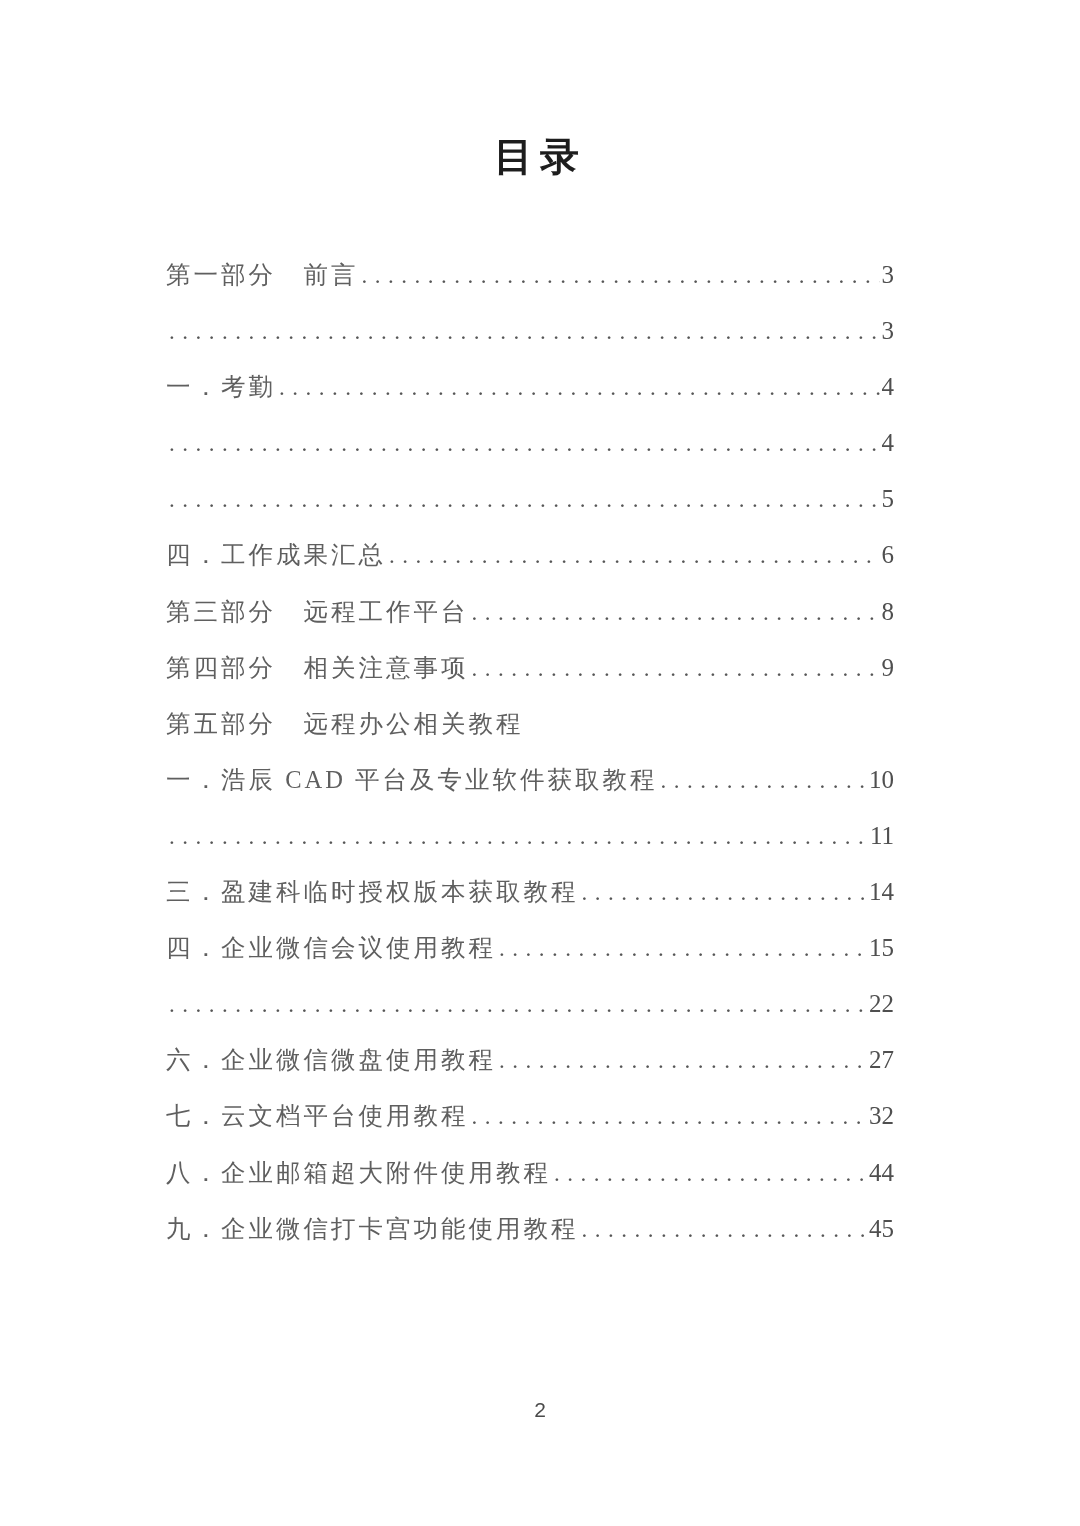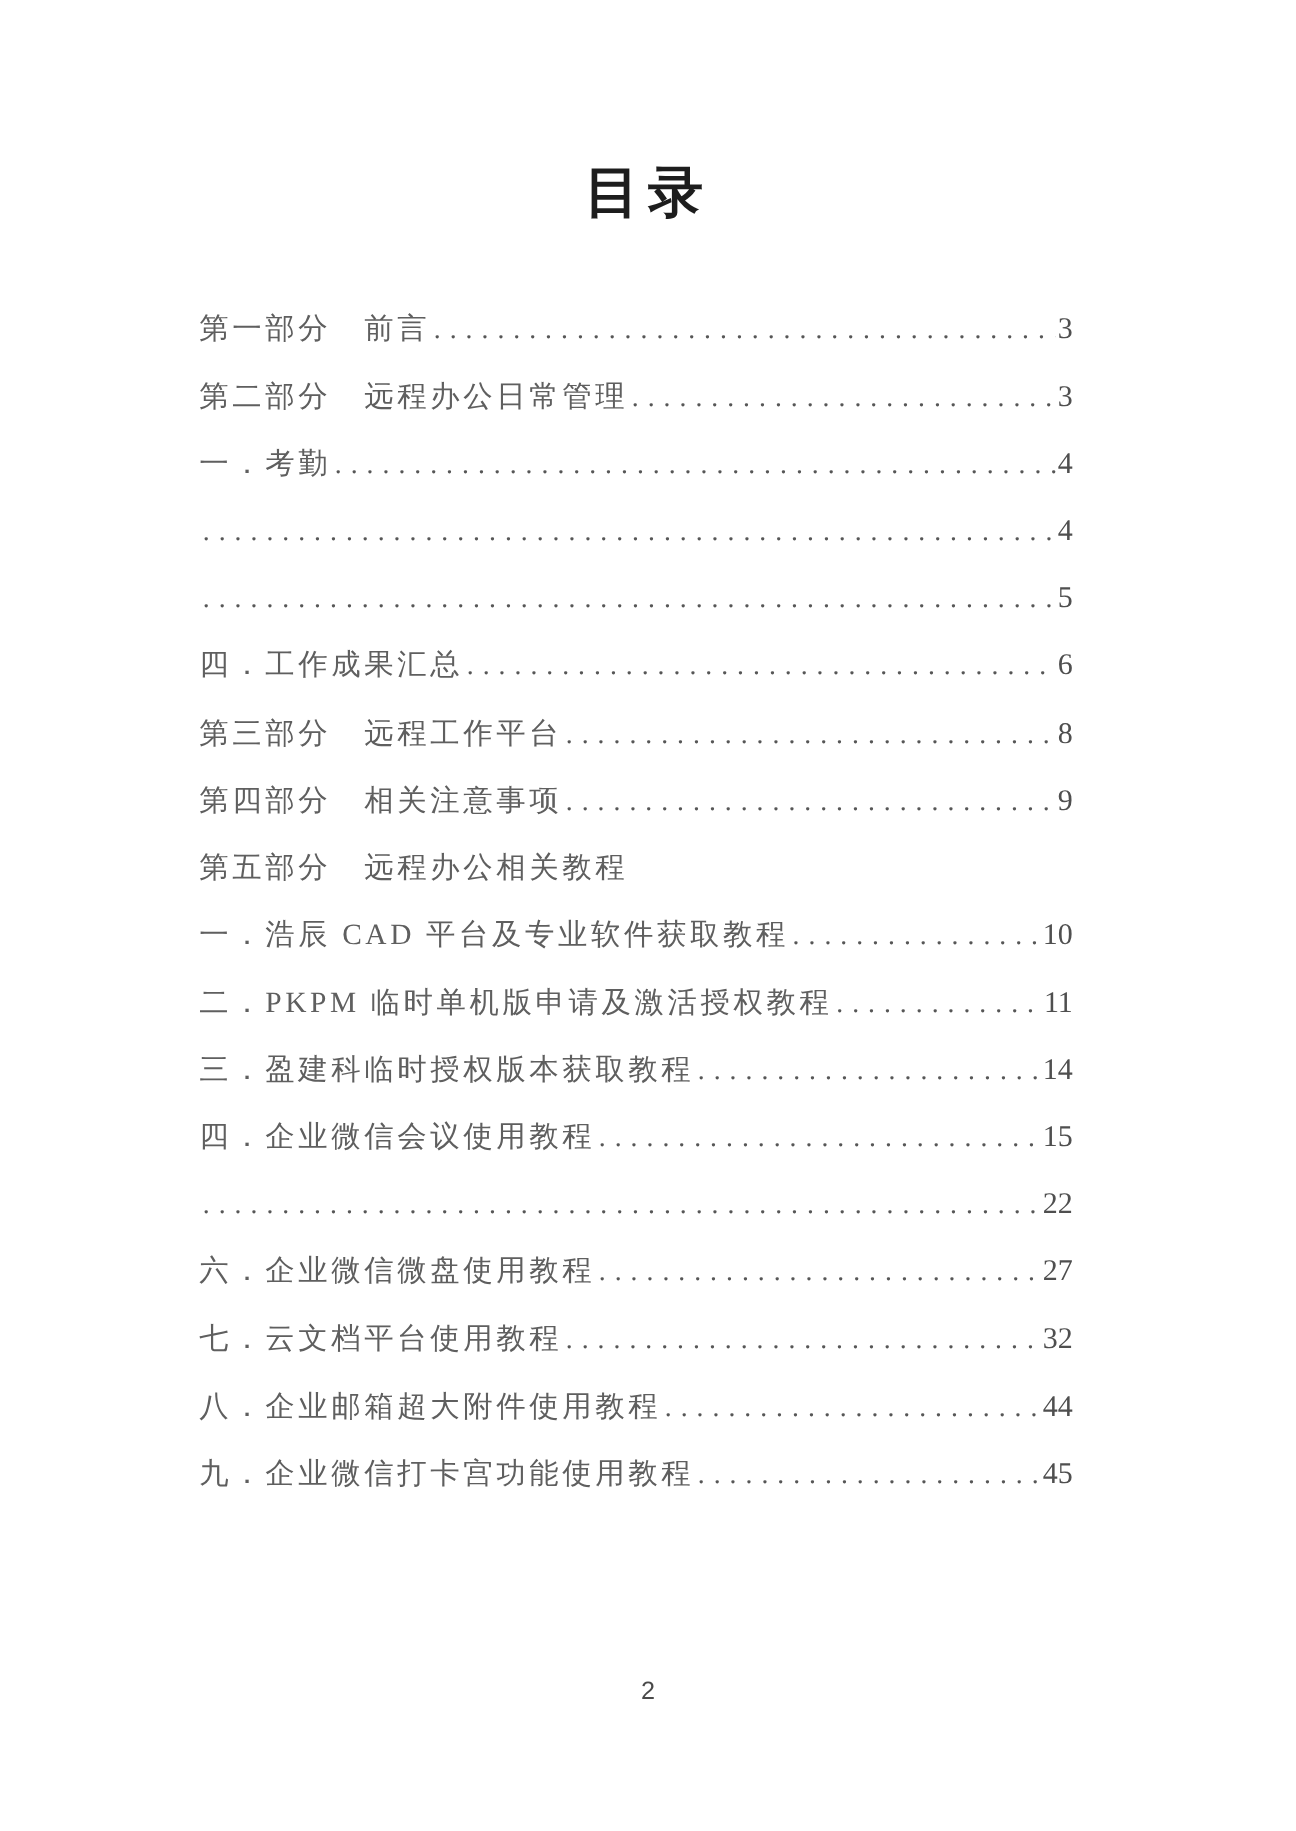--- a/index.html
+++ b/index.html
@@ -17,21 +17,21 @@
   }
   .doc-title {
     position: absolute;
     top: 130px;
     left: 0;
     width: 100%;
     margin: 0;
     text-align: center;
     font-family: "Liberation Sans", sans-serif;
     font-weight: bold;
-    font-size: 46px;
+    font-size: 39px;
     letter-spacing: 7px;
     color: #1d1d1d;
   }
   .toc {
     position: absolute;
     top: 247px;
     left: 166px;
     width: 728px;
   }
   .toc-entry {
@@ -83,21 +83,20 @@
   <h1 class="doc-title">目录</h1>
 
   <div class="toc" id="toc">
   <div class="toc-entry">
     <span class="toc-label">第一部分　前言</span>
     <span class="toc-dots">........................................................................................................................</span>
     <span class="toc-page">3</span>
   </div>
 
   <div class="toc-entry">
-    <span class="toc-label">第二部分　远程办公日常管理</span>
     <span class="toc-dots">........................................................................................................................</span>
     <span class="toc-page">3</span>
   </div>
 
   <div class="toc-entry">
     <span class="toc-label">一．考勤</span>
     <span class="toc-dots">........................................................................................................................</span>
     <span class="toc-page">4</span>
   </div>
 
@@ -134,21 +133,20 @@
 
   </div>
 
   <div class="toc-entry">
     <span class="toc-label">一．浩辰 CAD 平台及专业软件获取教程</span>
     <span class="toc-dots">........................................................................................................................</span>
     <span class="toc-page">10</span>
   </div>
 
   <div class="toc-entry">
-    <span class="toc-label">二．PKPM 临时单机版申请及激活授权教程</span>
     <span class="toc-dots">........................................................................................................................</span>
     <span class="toc-page">11</span>
   </div>
 
   <div class="toc-entry">
     <span class="toc-label">三．盈建科临时授权版本获取教程</span>
     <span class="toc-dots">........................................................................................................................</span>
     <span class="toc-page">14</span>
   </div>
 

